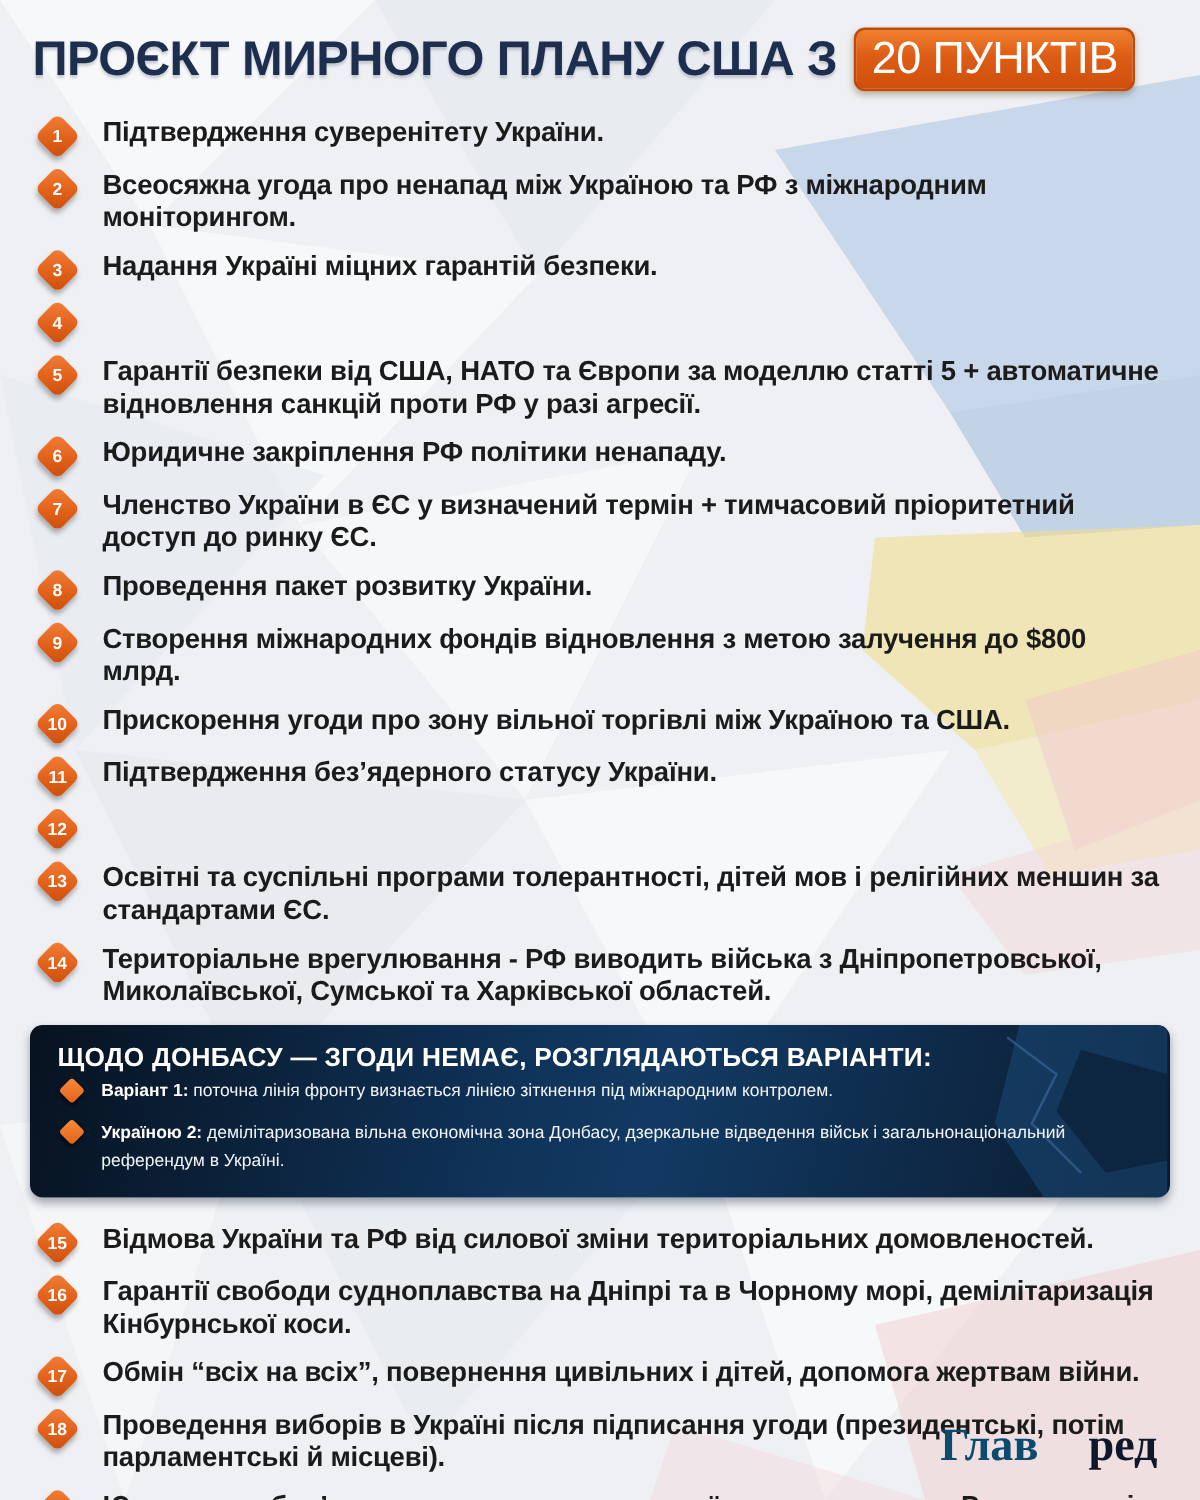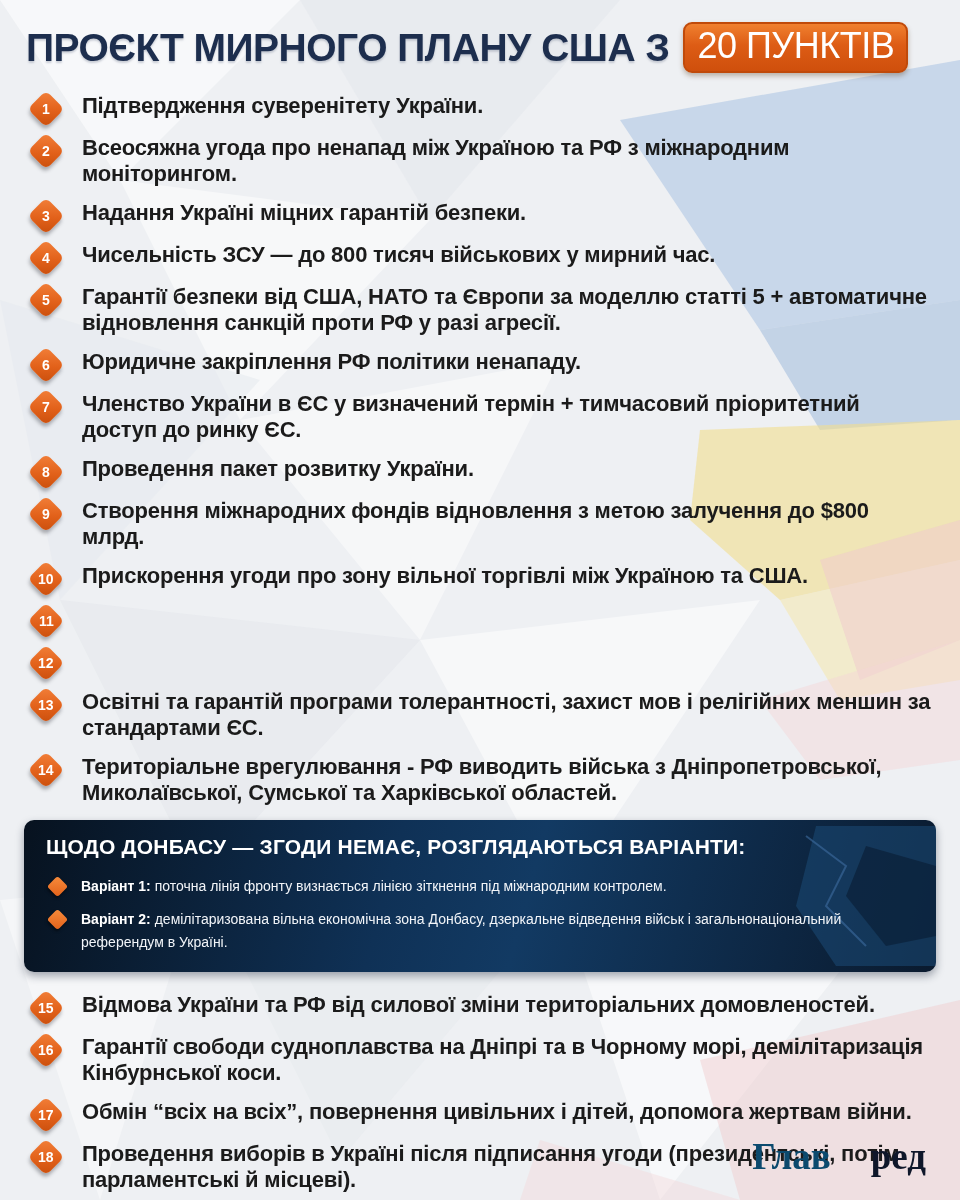--- a/index.html
+++ b/index.html
@@ -64,21 +64,21 @@
     border-radius:10px;
     padding:15px 22px 16px 22px;
     background:linear-gradient(105deg,#07121f 0%, #0f3156 40%, #123a63 55%, #0a1a2e 100%);
     box-shadow:0 4px 8px rgba(30,40,60,.4);
     overflow:hidden;
   }
   .donbas-box svg.box-map{ position:absolute; right:0; top:0; height:100%; }
   .donbas-title{
     position:relative;
     color:#ffffff; font-size:21px; font-weight:bold; letter-spacing:0.2px;
-    margin-bottom:16px;
+    margin-bottom:2px;
   }
   .variant{ position:relative; display:flex; align-items:flex-start; gap:12px; margin-bottom:10px; }
   .variant:last-child{ margin-bottom:2px; }
   .variant .v-diamond{
     flex:0 0 auto; width:15px; height:15px; margin:4px 4px 0 4px;
     background:linear-gradient(135deg,#f78c3c, #e2611a);
     border-radius:3px; transform:rotate(45deg);
     box-shadow:1px 2px 3px rgba(0,0,0,.5);
   }
   .variant p{ color:#f2f5f9; font-size:14px; line-height:23px; max-width:840px; }
@@ -146,21 +146,20 @@
     <span class="diamond">
           <span>3</span>
         </span>
     <p>Надання Україні міцних гарантій безпеки.</p>
   </div>
 
   <div class="point">
     <span class="diamond">
           <span>4</span>
         </span>
-    <p>Чисельність ЗСУ — до 800 тисяч військових у мирний час.</p>
   </div>
 
   <div class="point">
     <span class="diamond">
           <span>5</span>
         </span>
     <p>Гарантії безпеки від США, НАТО та Європи за моделлю статті 5 + автоматичне відновлення санкцій проти РФ у разі агресії.</p>
   </div>
 
   <div class="point">
@@ -195,33 +194,34 @@
     <span class="diamond">
           <span>10</span>
         </span>
     <p>Прискорення угоди про зону вільної торгівлі між Україною та США.</p>
   </div>
 
   <div class="point">
     <span class="diamond">
           <span>11</span>
         </span>
+    <p>Підтвердження без’ядерного статусу України.</p>
   </div>
 
   <div class="point">
     <span class="diamond">
           <span>12</span>
         </span>
   </div>
 
   <div class="point">
     <span class="diamond">
           <span>13</span>
         </span>
-    <p>Освітні та гарантій програми толерантності, захист мов і релігійних меншин за стандартами ЄС.</p>
+    <p>Освітні та суспільні програми толерантності, дітей мов і релігійних меншин за стандартами ЄС.</p>
   </div>
 
   <div class="point">
     <span class="diamond">
           <span>14</span>
         </span>
     <p>Територіальне врегулювання - РФ виводить війська з Дніпропетровської, Миколаївської, Сумської та Харківської областей.</p>
   </div>
 </div>
 
@@ -233,21 +233,21 @@
     </svg>
     <div class="donbas-title">ЩОДО ДОНБАСУ — ЗГОДИ НЕМАЄ, РОЗГЛЯДАЮТЬСЯ ВАРІАНТИ:</div>
     <div id="variants">
   <div class="variant">
     <span class="v-diamond"></span>
     <p><b>Варіант 1:</b> <span>поточна лінія фронту визнається лінією зіткнення під міжнародним контролем.</span></p>
   </div>
 
   <div class="variant">
     <span class="v-diamond"></span>
-    <p><b>Варіант 2:</b> <span>демілітаризована вільна економічна зона Донбасу, дзеркальне відведення військ і загальнонаціональний референдум в Україні.</span></p>
+    <p><b>Україною 2:</b> <span>демілітаризована вільна економічна зона Донбасу, дзеркальне відведення військ і загальнонаціональний референдум в Україні.</span></p>
   </div>
 </div>
   </div>
 
   <div class="points" id="points-bottom">
   <div class="point">
     <span class="diamond">
           <span>15</span>
         </span>
     <p>Відмова України та РФ від силової зміни територіальних домовленостей.</p>

